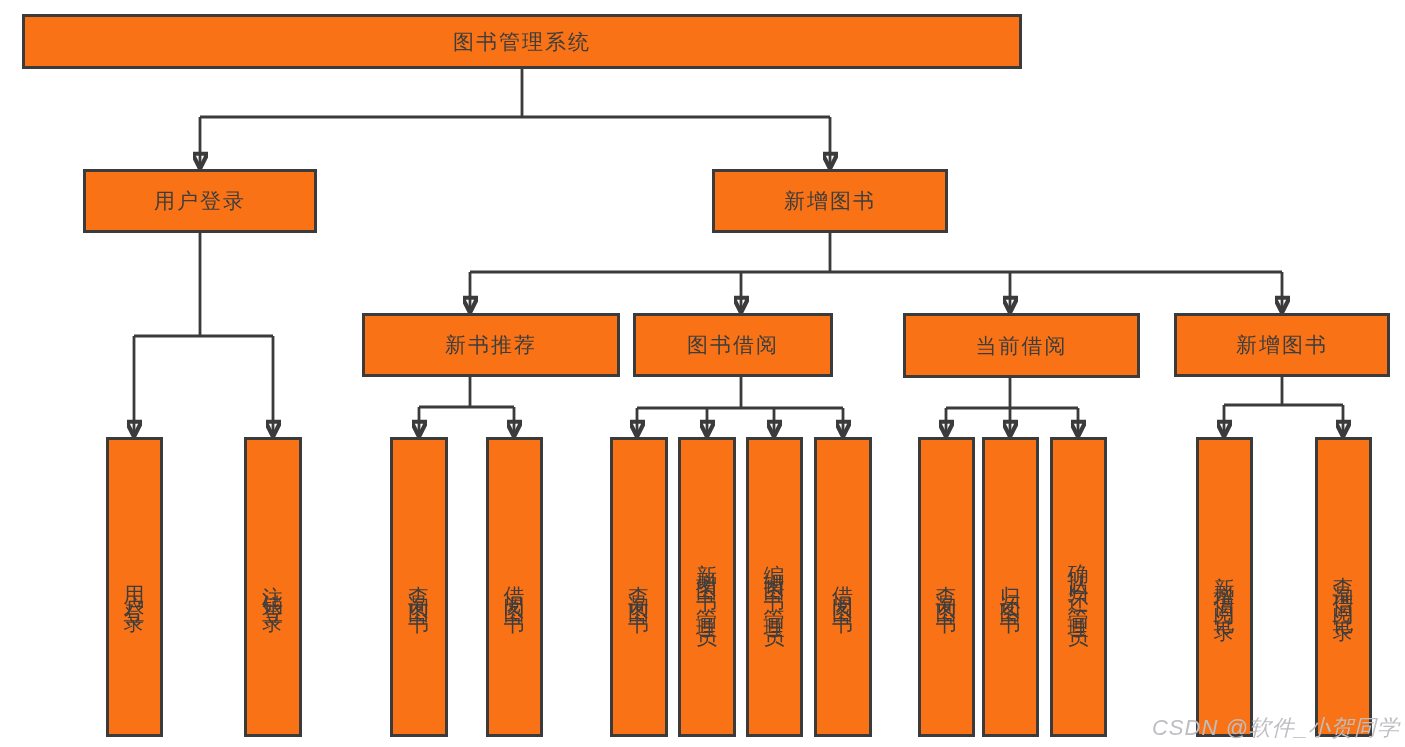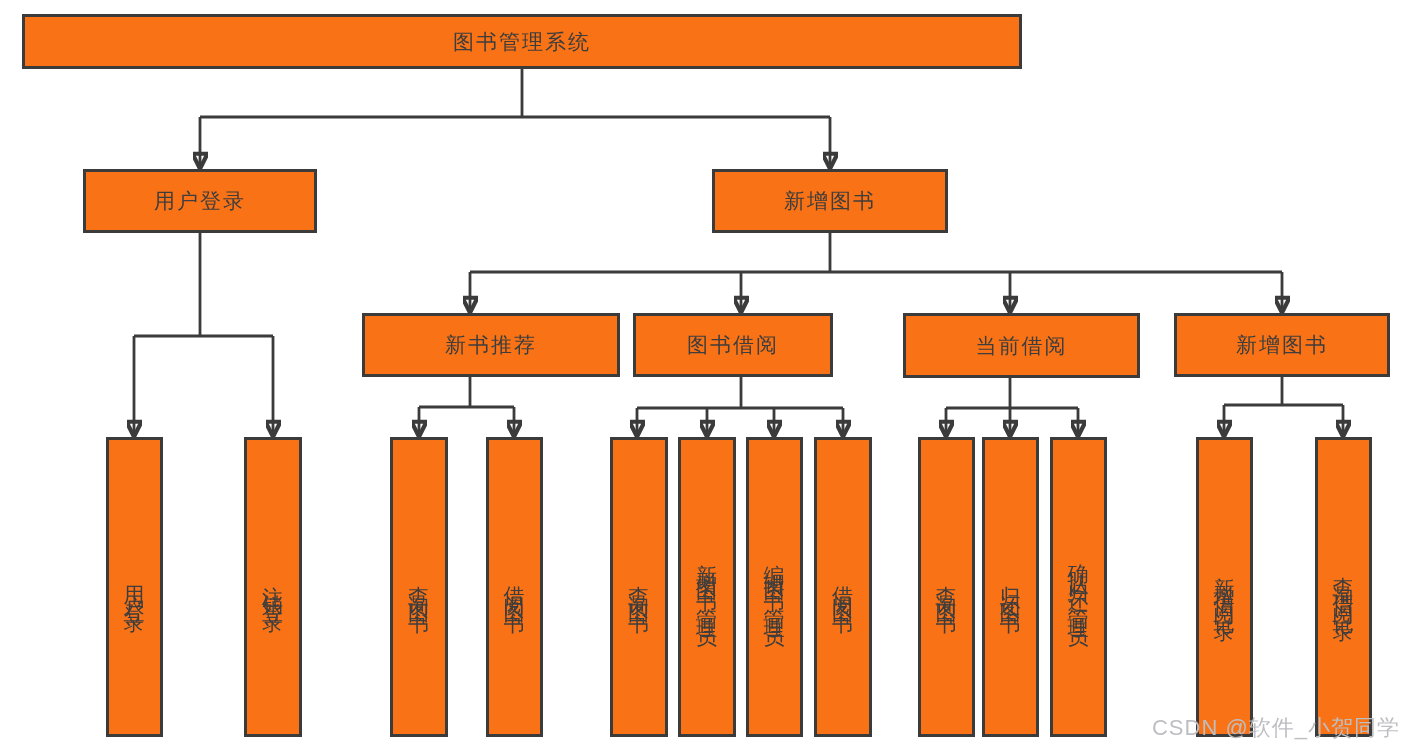--- a/index.html
+++ b/index.html
@@ -41,20 +41,21 @@
   }
   .watermark{
     position:absolute;
     right:5px;
     bottom:4px;
     z-index:3;
     font-size:22px;
     letter-spacing:1px;
     color:var(--watermark);
     white-space:nowrap;
+    font-style:italic;
   }
 </style>
 </head>
 <body>
 
 <div class="canvas">
 
   <svg class="wires" width="1405" height="747" viewBox="0 0 1405 747">
     <defs>
       <marker id="arrow" viewBox="0 0 10 10" refX="9.5" refY="5" markerWidth="22" markerHeight="15" markerUnits="userSpaceOnUse" orient="auto-start-reverse">

